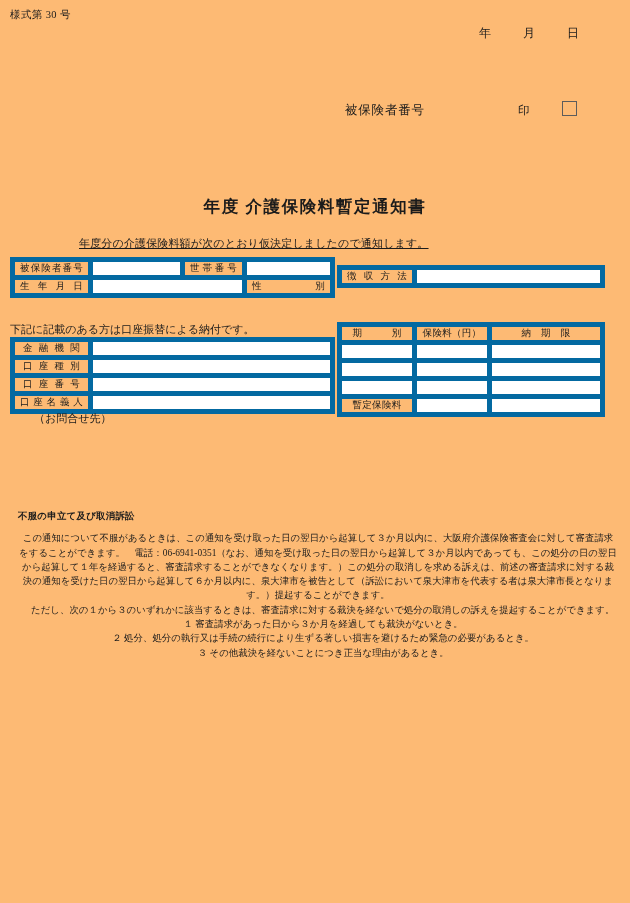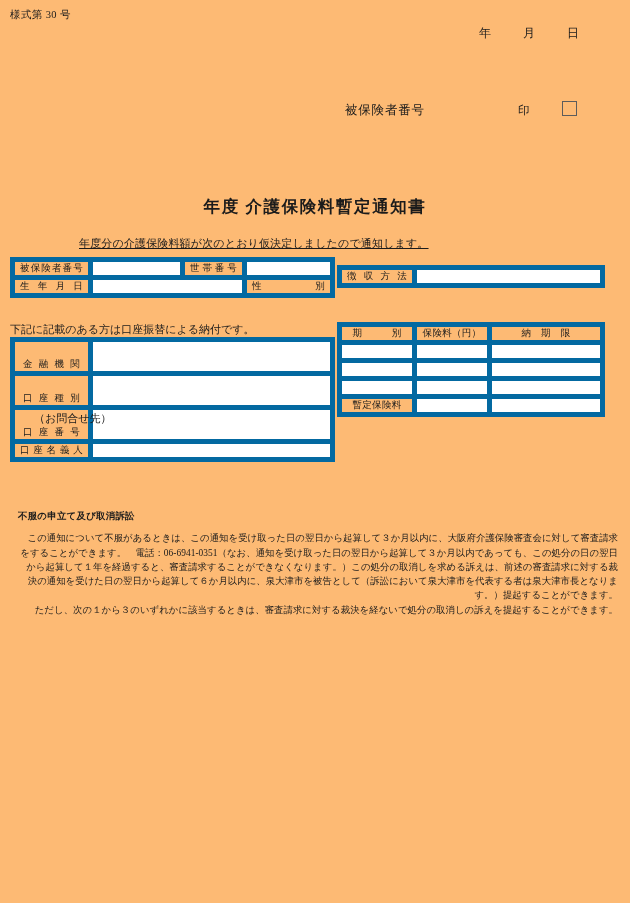--- a/index.html
+++ b/index.html
@@ -87,21 +87,20 @@
     letter-spacing: 0.3px;
   }
   td.val { background: #ffffff; }
 
   
   .sp {
     display: block;
     text-align: justify;
     text-align-last: justify;
     padding: 0 6px;
-    margin-top: 16px;
   }
   .sp-tight {
     display: block;
     text-align: justify;
     text-align-last: justify;
     padding: 0 3px;
   }
 
   #tbl-insured { left: 10px; top: 257px; width: 320px; }
   #tbl-collect { left: 337px; top: 257px; width: 263px; margin-top: 8px; }
@@ -125,21 +124,21 @@
     line-height: 14.3px;
     letter-spacing: 0.05px;
   }
   #appeal-heading {
     font-weight: 700;
     margin-bottom: 8px;
     letter-spacing: 0.3px;
   }
   #appeal p {
     margin: 0;
-    text-align: right;
+    text-align: center;
   }
   .indent1 { text-indent: 1em; }
   .item-list { margin: 0; }
   .item-row { padding-left: 1.1em; }
 </style>
 </head>
 <body>
 
 <div id="page">
 
@@ -275,15 +274,20 @@
       </tr>
     </tbody>
   </table>
 
   <div class="abs" id="contact-label">（お問合せ先）</div>
 
   <div class="abs" id="appeal">
     <div id="appeal-heading">不服の申立て及び取消訴訟</div>
     <p>この通知について不服があるときは、この通知を受け取った日の翌日から起算して３か月以内に、大阪府介護保険審査会に対して審査請求をすることができます。　電話：06-6941-0351（なお、通知を受け取った日の翌日から起算して３か月以内であっても、この処分の日の翌日から起算して１年を経過すると、審査請求することができなくなります。）この処分の取消しを求める訴えは、前述の審査請求に対する裁決の通知を受けた日の翌日から起算して６か月以内に、泉大津市を被告として（訴訟において泉大津市を代表する者は泉大津市長となります。）提起することができます。</p>
     <p class="indent1">ただし、次の１から３のいずれかに該当するときは、審査請求に対する裁決を経ないで処分の取消しの訴えを提起することができます。</p>
+    <div class="item-list">
+      <p class="item-row">１ 審査請求があった日から３か月を経過しても裁決がないとき。</p>
+      <p class="item-row">２ 処分、処分の執行又は手続の続行により生ずる著しい損害を避けるため緊急の必要があるとき。</p>
+      <p class="item-row">３ その他裁決を経ないことにつき正当な理由があるとき。</p>
+    </div>
   </div>
 
 </div>
 
 </body></html>

